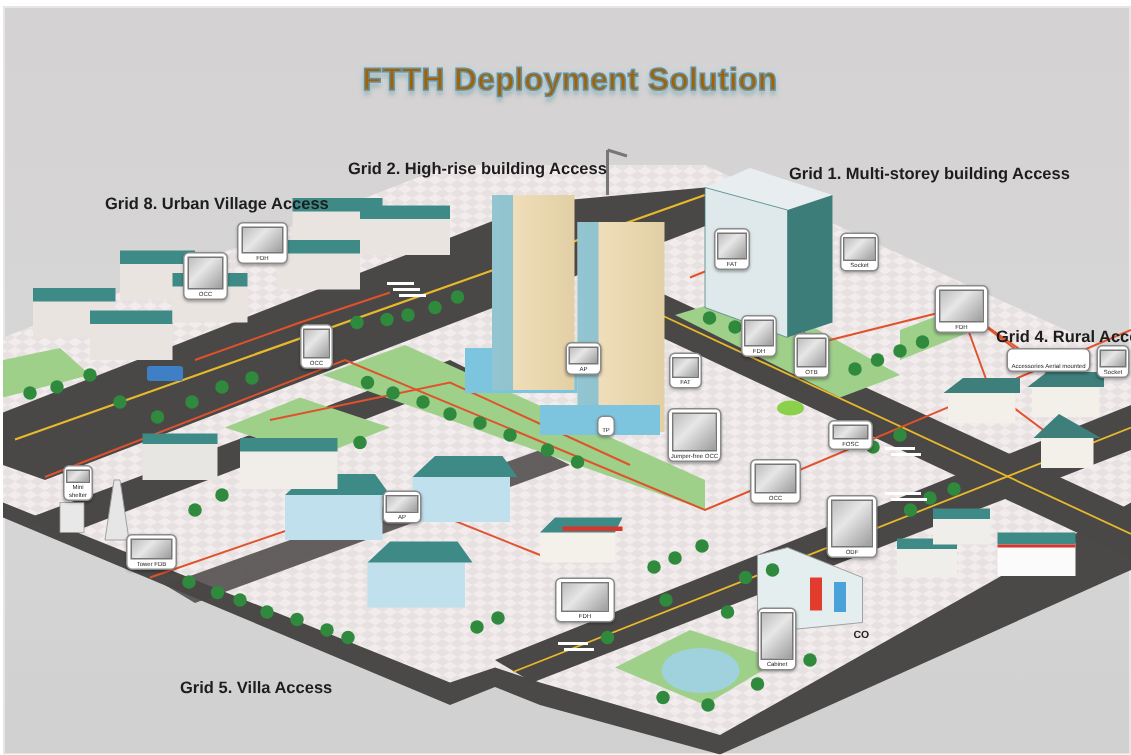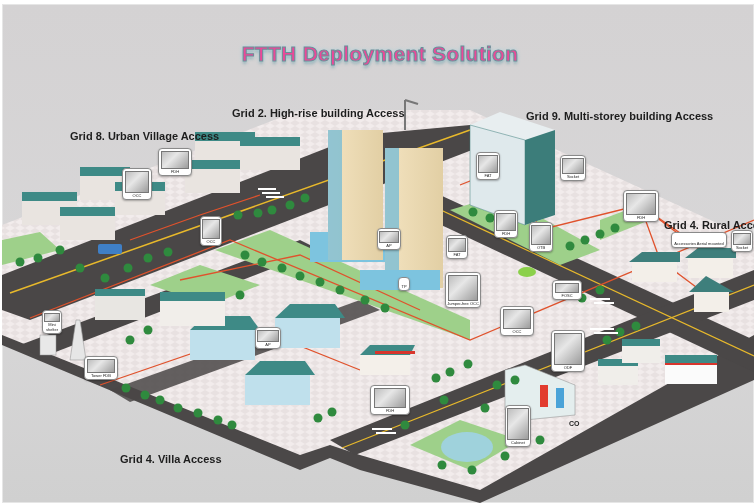--- a/index.html
+++ b/index.html
@@ -1,18 +1,18 @@
 <!DOCTYPE html>
 <html><head>
 <meta charset="utf-8">
 <style>
   html,body{margin:0;padding:0;}
   body{width:754px;height:503px;overflow:hidden;background:#ffffff;font-family:"Liberation Sans",sans-serif;}
   .frame{position:absolute;left:2px;top:4px;width:750px;height:497px;background:linear-gradient(#d4d2d3,#d8d7d8 60%,#d0d0d0);border:1px solid #e6e6e6;}
-  .title{position:absolute;left:200px;top:42px;width:360px;text-align:center;font-size:21px;font-weight:bold;color:#ec4899;
+  .title{position:absolute;left:200px;top:42px;width:360px;text-align:center;font-size:21px;font-weight:bold;color:#a16207;
     -webkit-text-stroke:1px #6c8f98;text-shadow:0 0 4px #9fd3df,0 3px 3px rgba(90,140,150,.5);letter-spacing:0.3px;}
   .grid-label{position:absolute;font-size:11px;font-weight:bold;color:#1d1d1d;white-space:nowrap;}
   svg{position:absolute;left:0;top:0;}
   .callout{position:absolute;background:#fff;border:1px solid #8a8a8a;border-radius:4px;box-shadow:0 1px 2px rgba(0,0,0,.3);
     font-size:4px;color:#222;text-align:center;display:flex;flex-direction:column;align-items:center;justify-content:flex-end;padding-bottom:1px;box-sizing:border-box;}
   .callout .pic{flex:1;width:80%;margin-top:2px;background:linear-gradient(135deg,#bdbdbd,#e7e7e7 40%,#9c9c9c);border:1px solid #777;}
   .callout .lbl{font-size:4px;line-height:5px;}
   .co-label{position:absolute;font-size:7px;font-weight:bold;color:#222;}
 </style>
 </head>
@@ -255,23 +255,23 @@
   </g>
 
   <rect x="98" y="244" width="24" height="10" rx="2" fill="#3f7fc6"></rect>
   <ellipse cx="527" cy="272" rx="9" ry="5" fill="#8bd04a"></ellipse>
 </svg>
 
 <div class="title">FTTH Deployment Solution</div>
 
 <div class="grid-label" style="left:70px;top:130px;">Grid 8. Urban Village Access</div>
 <div class="grid-label" style="left:232px;top:107px;">Grid 2. High-rise building Access</div>
-<div class="grid-label" style="left:526px;top:110px;">Grid 9. Multi-storey building Access</div>
+<div class="grid-label" style="left:526px;top:110px;">Grid 1. Multi-storey building Access</div>
 <div class="grid-label" style="left:664px;top:219px;">Grid 4. Rural Access</div>
-<div class="grid-label" style="left:120px;top:453px;">Grid 4. Villa Access</div>
+<div class="grid-label" style="left:120px;top:453px;">Grid 5. Villa Access</div>
 
 <div class="co-label" style="left:569px;top:420px;">CO</div>
 
 <div class="callout" style="left:122px;top:168px;width:30px;height:32px;">
     <div class="pic"></div>
     <span class="lbl">OCC</span>
   </div>
 <div class="callout" style="left:158px;top:148px;width:34px;height:28px;">
     <div class="pic"></div>
     <span class="lbl">FDH</span>

